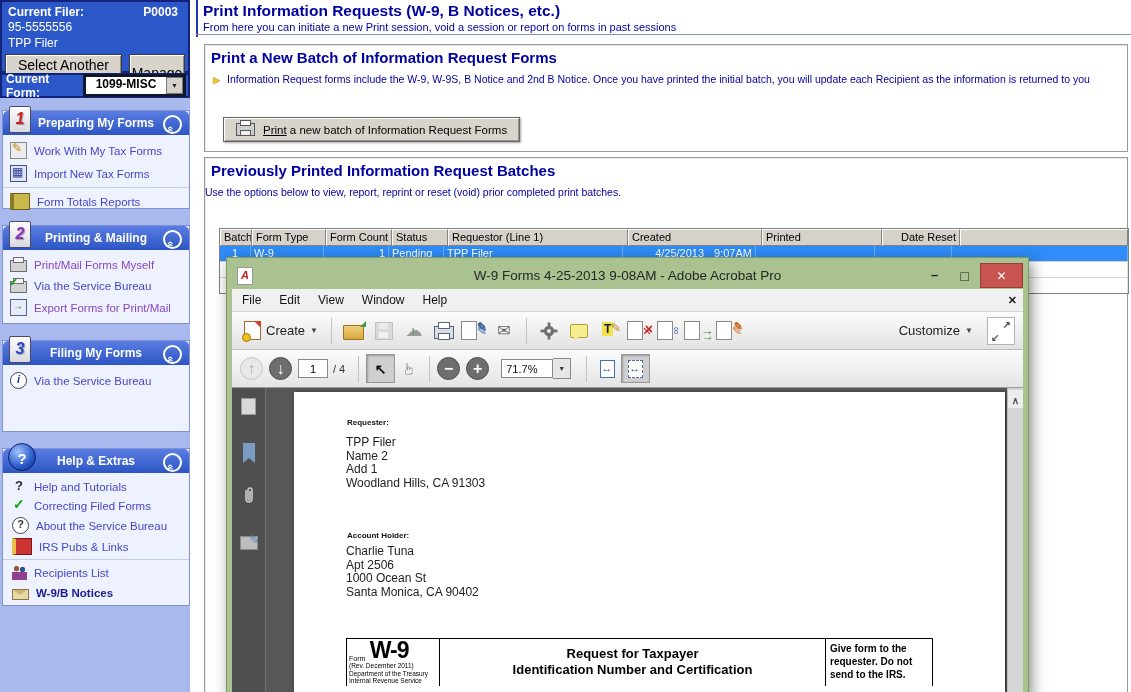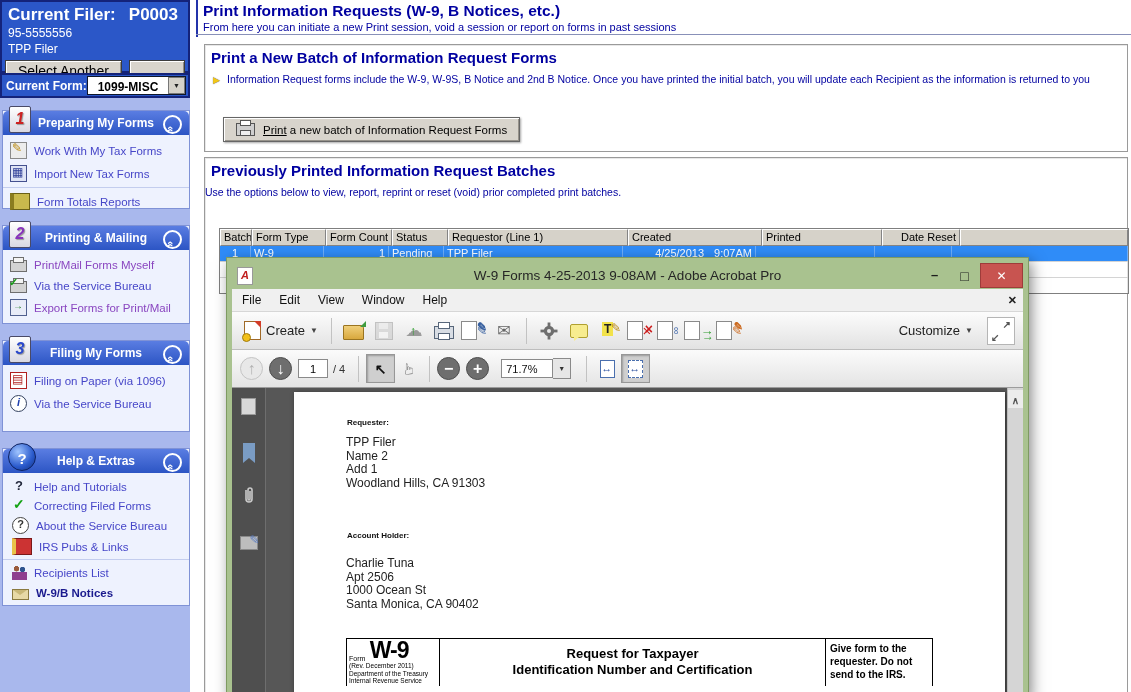--- a/index.html
+++ b/index.html
@@ -2,31 +2,31 @@
 <html><head>
 <meta charset="utf-8">
 <style>
   html,body{margin:0;padding:0;}
   body{width:1131px;height:692px;overflow:hidden;position:relative;background:#fff;
        font-family:"Liberation Sans", sans-serif; -webkit-font-smoothing:antialiased;}
   
   #sidebar{position:absolute;left:0;top:0;width:190px;height:692px;background:#a9b8ed;}
   .filer-panel{position:absolute;left:0;top:0;width:186px;height:69px;background:#2b57c8;
       border:2px solid #14237a;color:#fff;font-size:12px;}
-  .fp-row1{display:flex;justify-content:space-between;padding:3px 10px 0 6px;font-weight:bold;font-size:17px;}
+  .fp-row1{display:flex;justify-content:space-between;padding:3px 10px 0 6px;font-weight:bold;font-size:12px;}
   .fp-line{padding:1px 6px;font-size:12px;}
   .fp-btns{display:flex;gap:7px;padding:3px 3px 0 3px;}
   .win-btn{background:#d8d4cc;border:1px solid #3c3c3c;box-shadow:inset 1px 1px 0 #fff,inset -1px -1px 0 #8f8b84;
       font-size:14px;color:#000;text-align:center;padding:2px 0;cursor:pointer;}
   .fp-select{flex:1;}
   .fp-manage{width:56px;}
   .form-bar{position:absolute;left:0;top:73px;width:186px;height:21px;background:#2b57c8;
       border:2px solid #14237a;display:flex;align-items:center;color:#fff;}
   .form-bar-label{font-weight:bold;font-size:12px;padding-left:4px;flex:1;}
-  .form-select{width:97px;height:17px;background:#fff;border:1px solid #0f172a;display:flex;align-items:flex-end;cursor:pointer;margin-right:2px;}
+  .form-select{width:97px;height:17px;background:#fff;border:3px solid #0f172a;display:flex;align-items:flex-start;cursor:pointer;margin-right:2px;}
   .form-select-val{flex:1;text-align:center;font-weight:bold;font-size:12px;color:#000;}
   .form-select-arrow{width:15px;height:15px;background:#d6d2ca;border:1px solid #777;
       display:flex;align-items:center;justify-content:center;}
   .form-select-arrow::before{content:"▼";font-size:7px;color:#222;}
   
   .sec{position:absolute;left:2px;width:186px;background:#eef2fe;border:1px solid #7f92d6;}
   .sec-h{position:relative;height:24px;background:linear-gradient(#5a7de2,#2c55c4);color:#fff;
       font-weight:bold;font-size:12px;text-align:center;line-height:24px;border-radius:5px 5px 0 0;cursor:pointer;}
   .numico{position:absolute;left:6px;top:-5px;width:20px;height:25px;background:linear-gradient(#ffffff,#d8d8e2);
       border:1px solid #4a4a66;border-radius:2px;font-size:16px;font-weight:bold;font-style:italic;
@@ -305,24 +305,20 @@
   </div>
 
   <div class="sec" style="top:340px;height:90px">
     <div class="sec-h">
       <span class="numico n3">3</span>
       <span>Filing My Forms</span>
       <span class="collapse"></span>
     </div>
     <div class="sec-items">
       <div class="s-item">
-        <span class="sic form-1096-icon"></span>
-        <span>Filing on Paper (via 1096)</span>
-      </div>
-      <div class="s-item">
         <span class="sic info-balloon-icon"></span>
         <span>Via the Service Bureau</span>
       </div>
     </div>
   </div>
 
   <div class="sec" style="top:448px;height:156px">
     <div class="sec-h">
       <span class="helpico"></span>
       <span>Help &amp; Extras</span>
@@ -548,21 +544,21 @@
     <div class="canvas">
       <div class="page">
         <div class="doc-small-label" style="left:53px;top:26px">Requester:</div>
         <div class="doc-lines" style="left:52px;top:44px">
           <div>TPP Filer</div>
           <div>Name 2</div>
           <div>Add 1</div>
           <div>Woodland Hills, CA 91303</div>
         </div>
         <div class="doc-small-label" style="left:53px;top:139px">Account Holder:</div>
-        <div class="doc-lines" style="left:52px;top:165px">
+        <div class="doc-lines" style="left:52px;top:153px">
           <div>Charlie Tuna</div>
           <div>Apt 2506</div>
           <div>1000 Ocean St</div>
           <div>Santa Monica, CA 90402</div>
         </div>
         <div class="w9-table">
           <div class="w9c w9c1">
             <span class="w9-form-word">Form</span>
             <span class="w9-name">W-9</span>
             <div class="w9-fine">(Rev. December 2011)</div>

